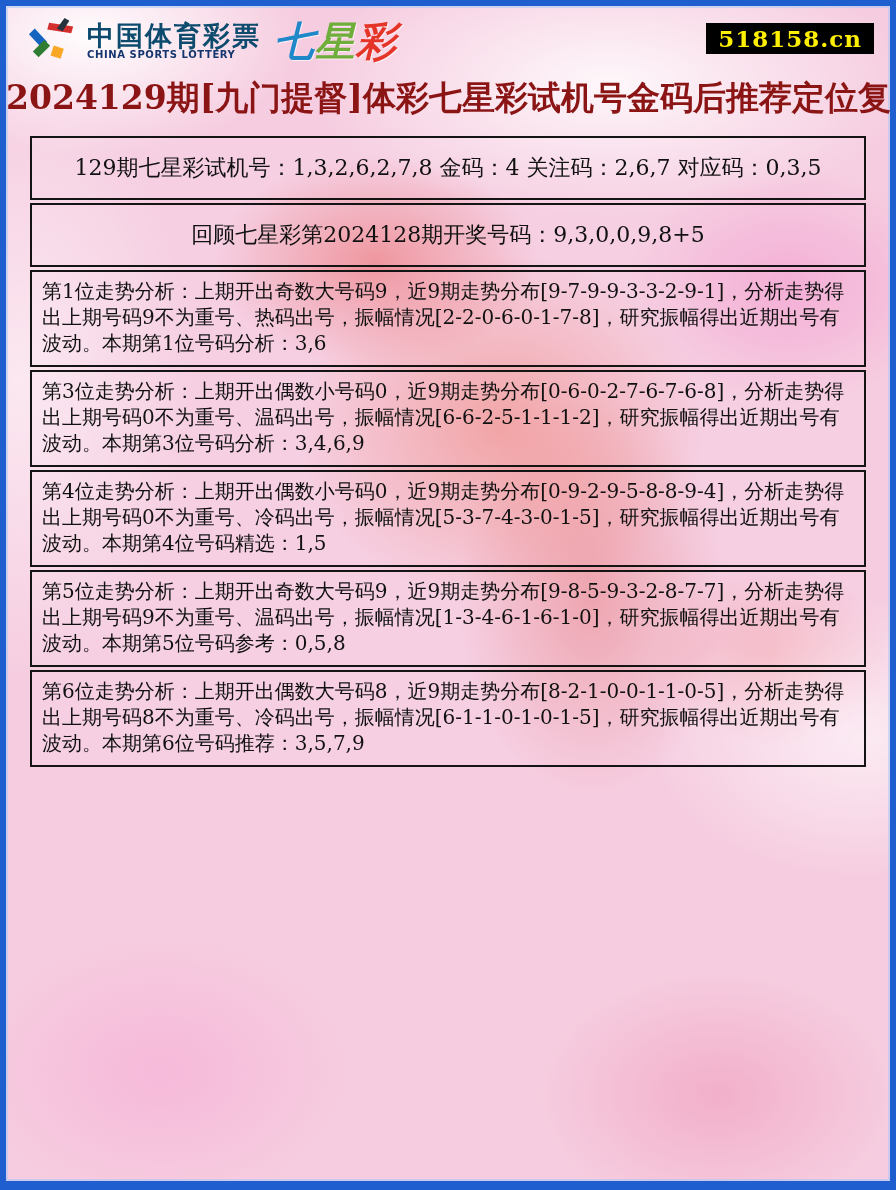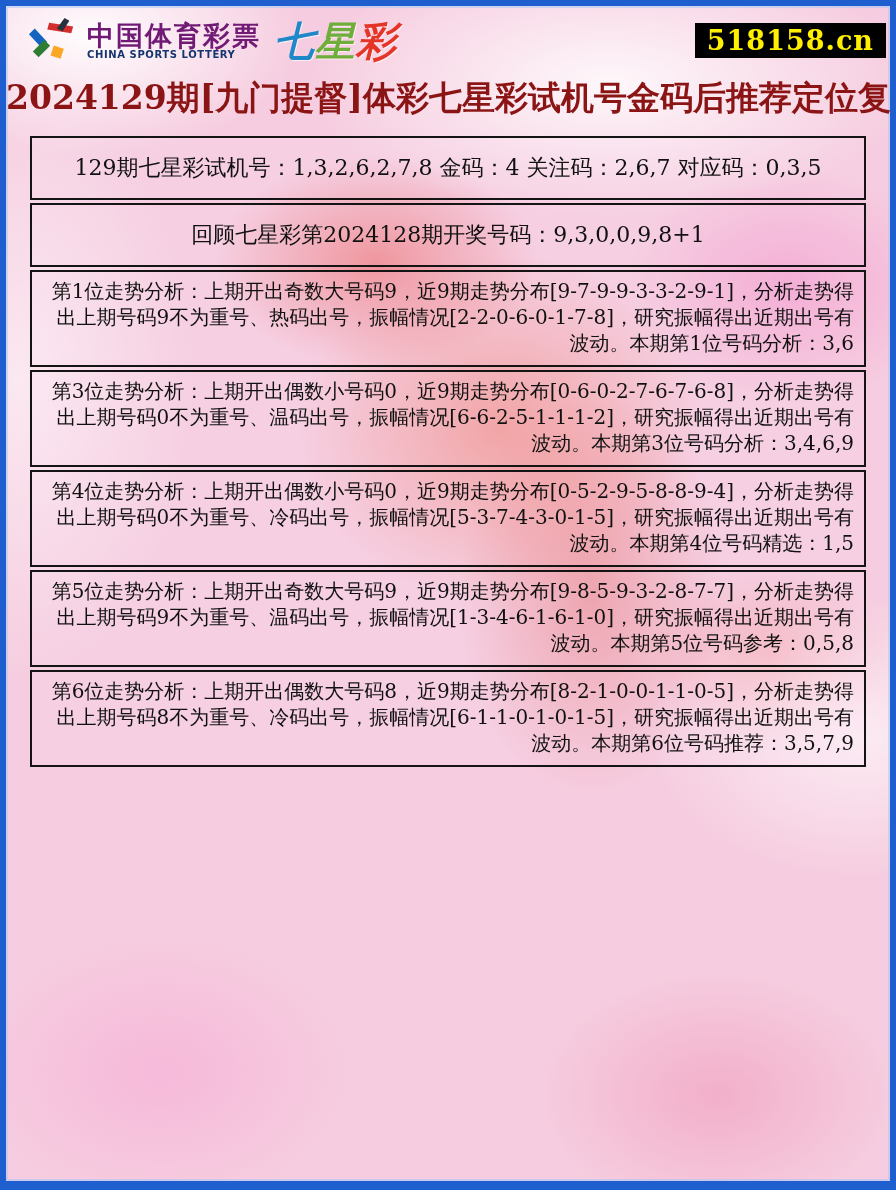--- a/index.html
+++ b/index.html
@@ -21,38 +21,38 @@
       radial-gradient(ellipse 230px 170px at 88% 24%, rgba(242,140,200,.55), rgba(242,140,200,0) 70%),
       radial-gradient(ellipse 280px 200px at 18% 90%, rgba(246,165,210,.5), rgba(246,165,210,0) 70%),
       radial-gradient(ellipse 260px 180px at 80% 92%, rgba(235,120,160,.35), rgba(235,120,160,0) 70%);
     font-family:"DejaVu Serif","Liberation Serif",serif;
     color:#111;
   }
   .decor{position:absolute;inset:0;pointer-events:none;z-index:0;}
   .header{position:relative;height:58px;margin-top:8px;z-index:2;}
   .logo-wrap{position:absolute;left:22px;top:0;display:flex;align-items:center;gap:9px;}
   .brand-block{display:flex;flex-direction:column;line-height:1.05;}
-  .brand-cn{font-size:27px;font-weight:bold;color:#701a75;letter-spacing:2px;
+  .brand-cn{font-size:27px;font-weight:bold;color:#0c4a6e;letter-spacing:2px;
             font-family:Liberation Serif, serif;}
   .brand-en{font-size:10px;font-weight:bold;color:#15356e;letter-spacing:.6px;
             font-family:"DejaVu Sans","Liberation Sans",sans-serif;}
   .product{display:flex;margin-left:4px;font-size:40px;font-weight:bold;font-style:italic;
            letter-spacing:1px;font-family:"DejaVu Sans","Liberation Sans",sans-serif;
            text-shadow:1px 1px 0 rgba(255,255,255,.6);}
-  .domain-box{position:absolute;right:4px;top:9px;background:#000;color:#ffef00;
-              font-size:27px;font-weight:bold;padding:2px 12px;letter-spacing:1px;
+  .domain-box{position:absolute;right:16px;top:9px;background:#000;color:#ffef00;
+              font-size:23px;font-weight:bold;padding:2px 12px;letter-spacing:1px;
               font-family:"DejaVu Serif","Liberation Serif",serif;}
   .page-title{position:relative;z-index:2;text-align:center;color:#8b1414;font-size:33px;
               font-weight:bold;white-space:nowrap;margin-top:4px;letter-spacing:0;}
   .boxes{position:relative;z-index:2;margin:15px 24px 0 24px;}
   .box{border:2px solid #141414;margin-bottom:3px;background:rgba(255,247,252,.07);}
   .box.center{min-height:60px;display:flex;align-items:center;justify-content:center;
               font-size:22px;text-align:center;padding:0 6px;}
-  .box.left{padding:6px 10px 9px 18px;font-size:20px;line-height:26px;min-height:78px;
-            text-align:right;}
+  .box.left{padding:6px 10px 9px 10px;font-size:20px;line-height:26px;min-height:78px;
+            text-align:left;}
 </style>
 </head>
 <body>
 
 <div class="decor"></div>
 
 <div class="header">
   <div class="logo-wrap">
     <span>
       <svg width="50" height="48" viewBox="0 0 52 48">
@@ -76,20 +76,20 @@
   <div class="domain-box">518158.cn</div>
 </div>
 
 <div class="page-title">2024129期[九门提督]体彩七星彩试机号金码后推荐定位复式</div>
 
 <div class="boxes" id="boxes">
     <div class="box center">
       <span>129期七星彩试机号：1,3,2,6,2,7,8 金码：4 关注码：2,6,7 对应码：0,3,5</span>
     </div>
     <div class="box center">
-      <span>回顾七星彩第2024128期开奖号码：9,3,0,0,9,8+1</span>
+      <span>回顾七星彩第2024128期开奖号码：9,3,0,0,9,8+5</span>
     </div>
     <div class="box left"><span>第1位走势分析：上期开出奇数大号码9，近9期走势分布[9-7-9-9-3-3-2-9-1]，分析走势得出上期号码9不为重号、热码出号，振幅情况[2-2-0-6-0-1-7-8]，研究振幅得出近期出号有波动。本期第1位号码分析：3,6</span></div>
     <div class="box left"><span>第3位走势分析：上期开出偶数小号码0，近9期走势分布[0-6-0-2-7-6-7-6-8]，分析走势得出上期号码0不为重号、温码出号，振幅情况[6-6-2-5-1-1-1-2]，研究振幅得出近期出号有波动。本期第3位号码分析：3,4,6,9</span></div>
-    <div class="box left"><span>第4位走势分析：上期开出偶数小号码0，近9期走势分布[0-5-2-9-5-8-8-9-4]，分析走势得出上期号码0不为重号、冷码出号，振幅情况[5-3-7-4-3-0-1-5]，研究振幅得出近期出号有波动。本期第4位号码精选：1,5</span></div>
+    <div class="box left"><span>第4位走势分析：上期开出偶数小号码0，近9期走势分布[0-9-2-9-5-8-8-9-4]，分析走势得出上期号码0不为重号、冷码出号，振幅情况[5-3-7-4-3-0-1-5]，研究振幅得出近期出号有波动。本期第4位号码精选：1,5</span></div>
     <div class="box left"><span>第5位走势分析：上期开出奇数大号码9，近9期走势分布[9-8-5-9-3-2-8-7-7]，分析走势得出上期号码9不为重号、温码出号，振幅情况[1-3-4-6-1-6-1-0]，研究振幅得出近期出号有波动。本期第5位号码参考：0,5,8</span></div>
     <div class="box left"><span>第6位走势分析：上期开出偶数大号码8，近9期走势分布[8-2-1-0-0-1-1-0-5]，分析走势得出上期号码8不为重号、冷码出号，振幅情况[6-1-1-0-1-0-1-5]，研究振幅得出近期出号有波动。本期第6位号码推荐：3,5,7,9</span></div>
   </div>
 
 </body></html>

